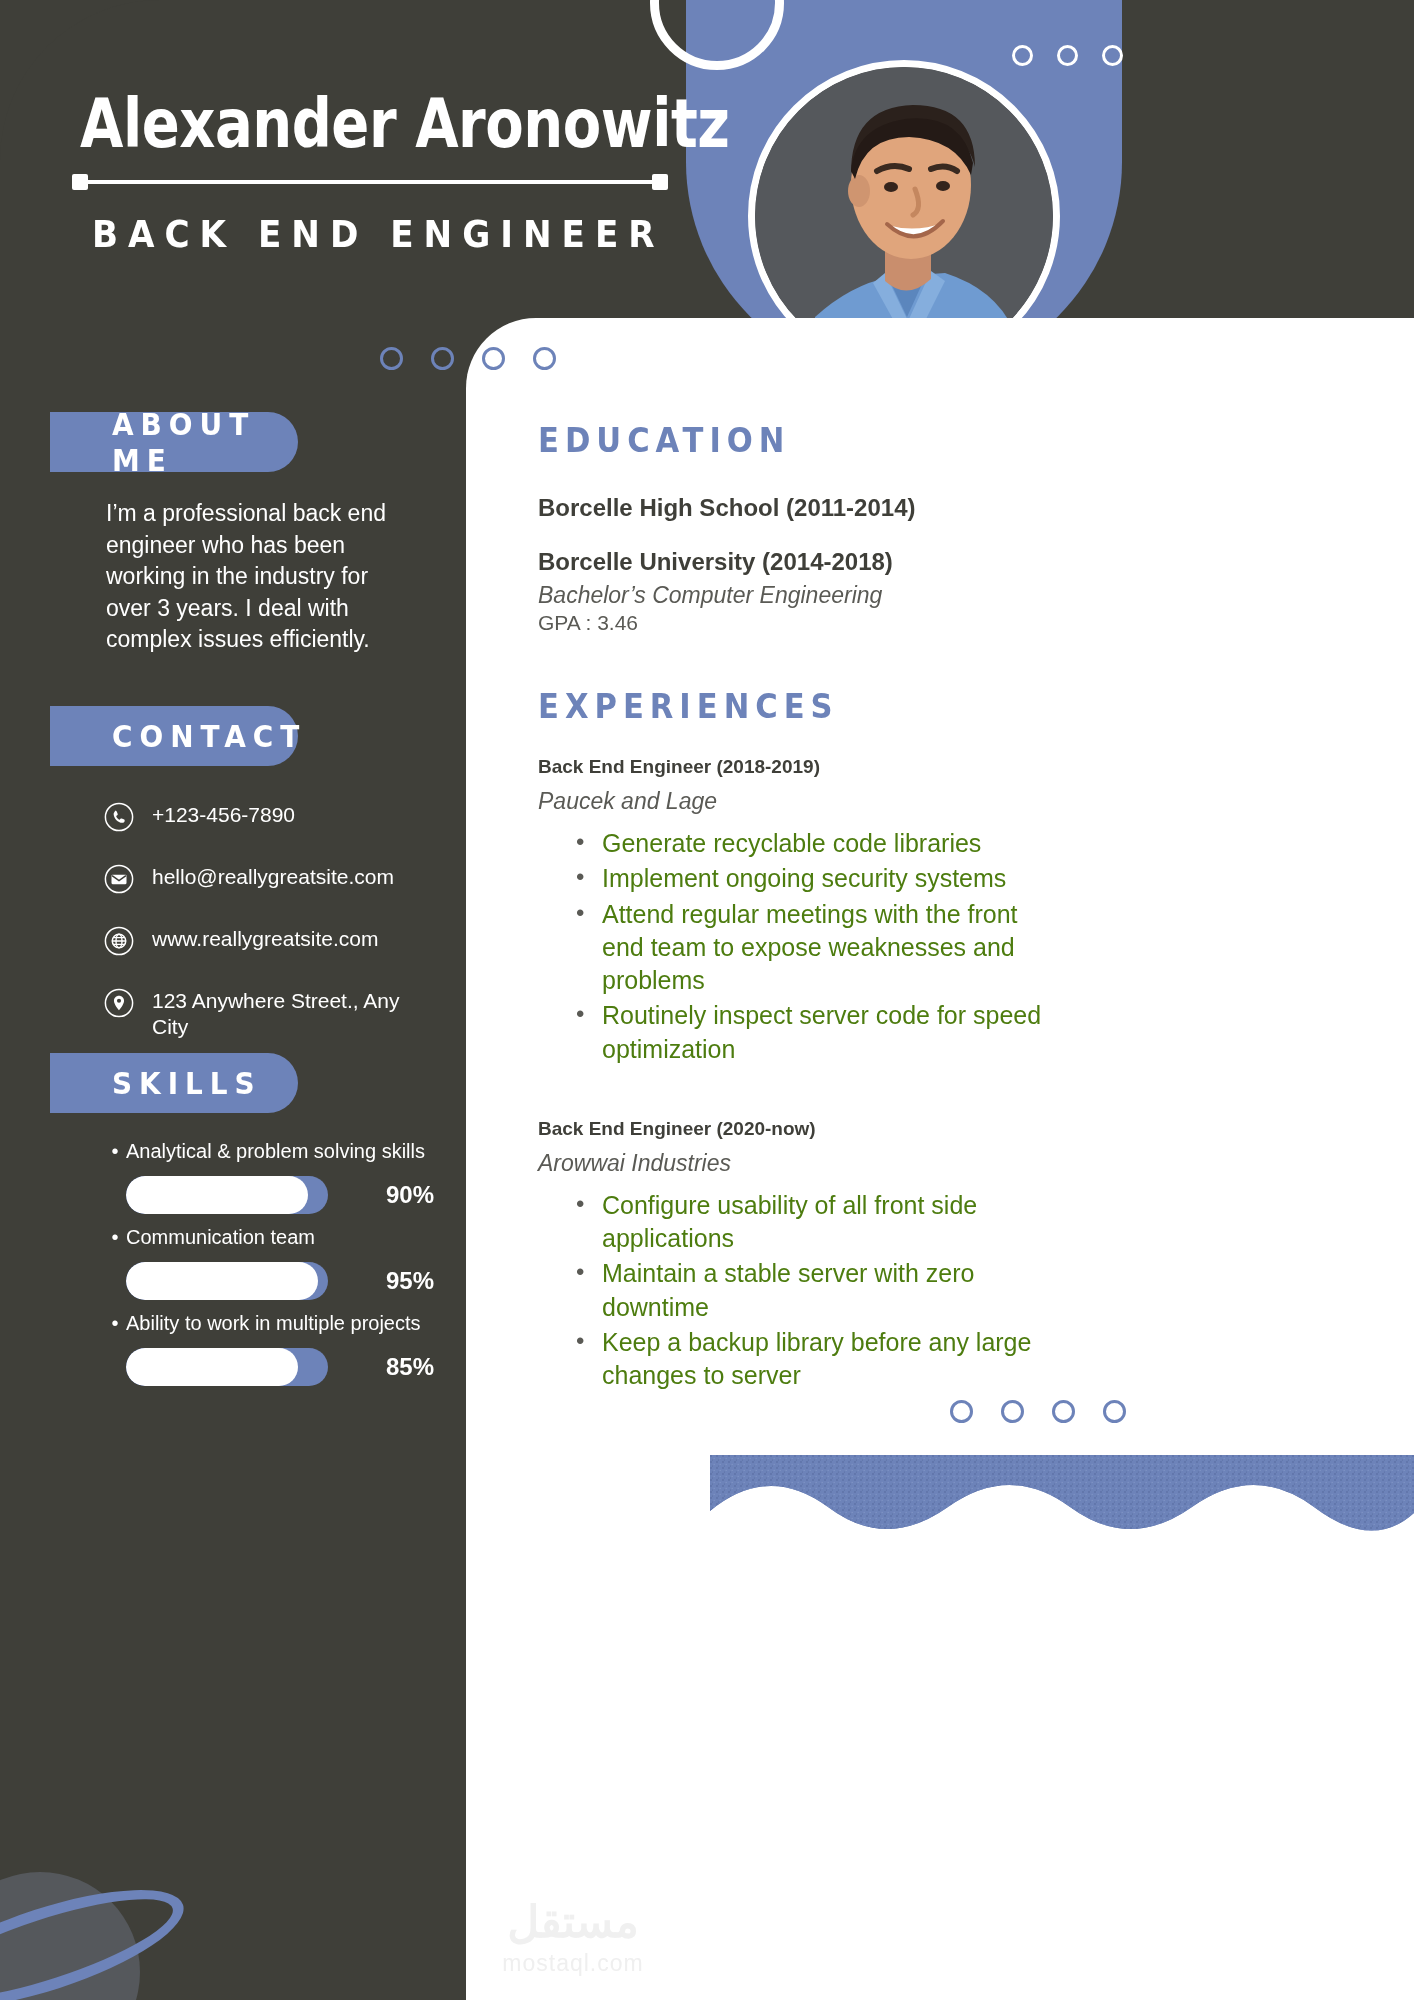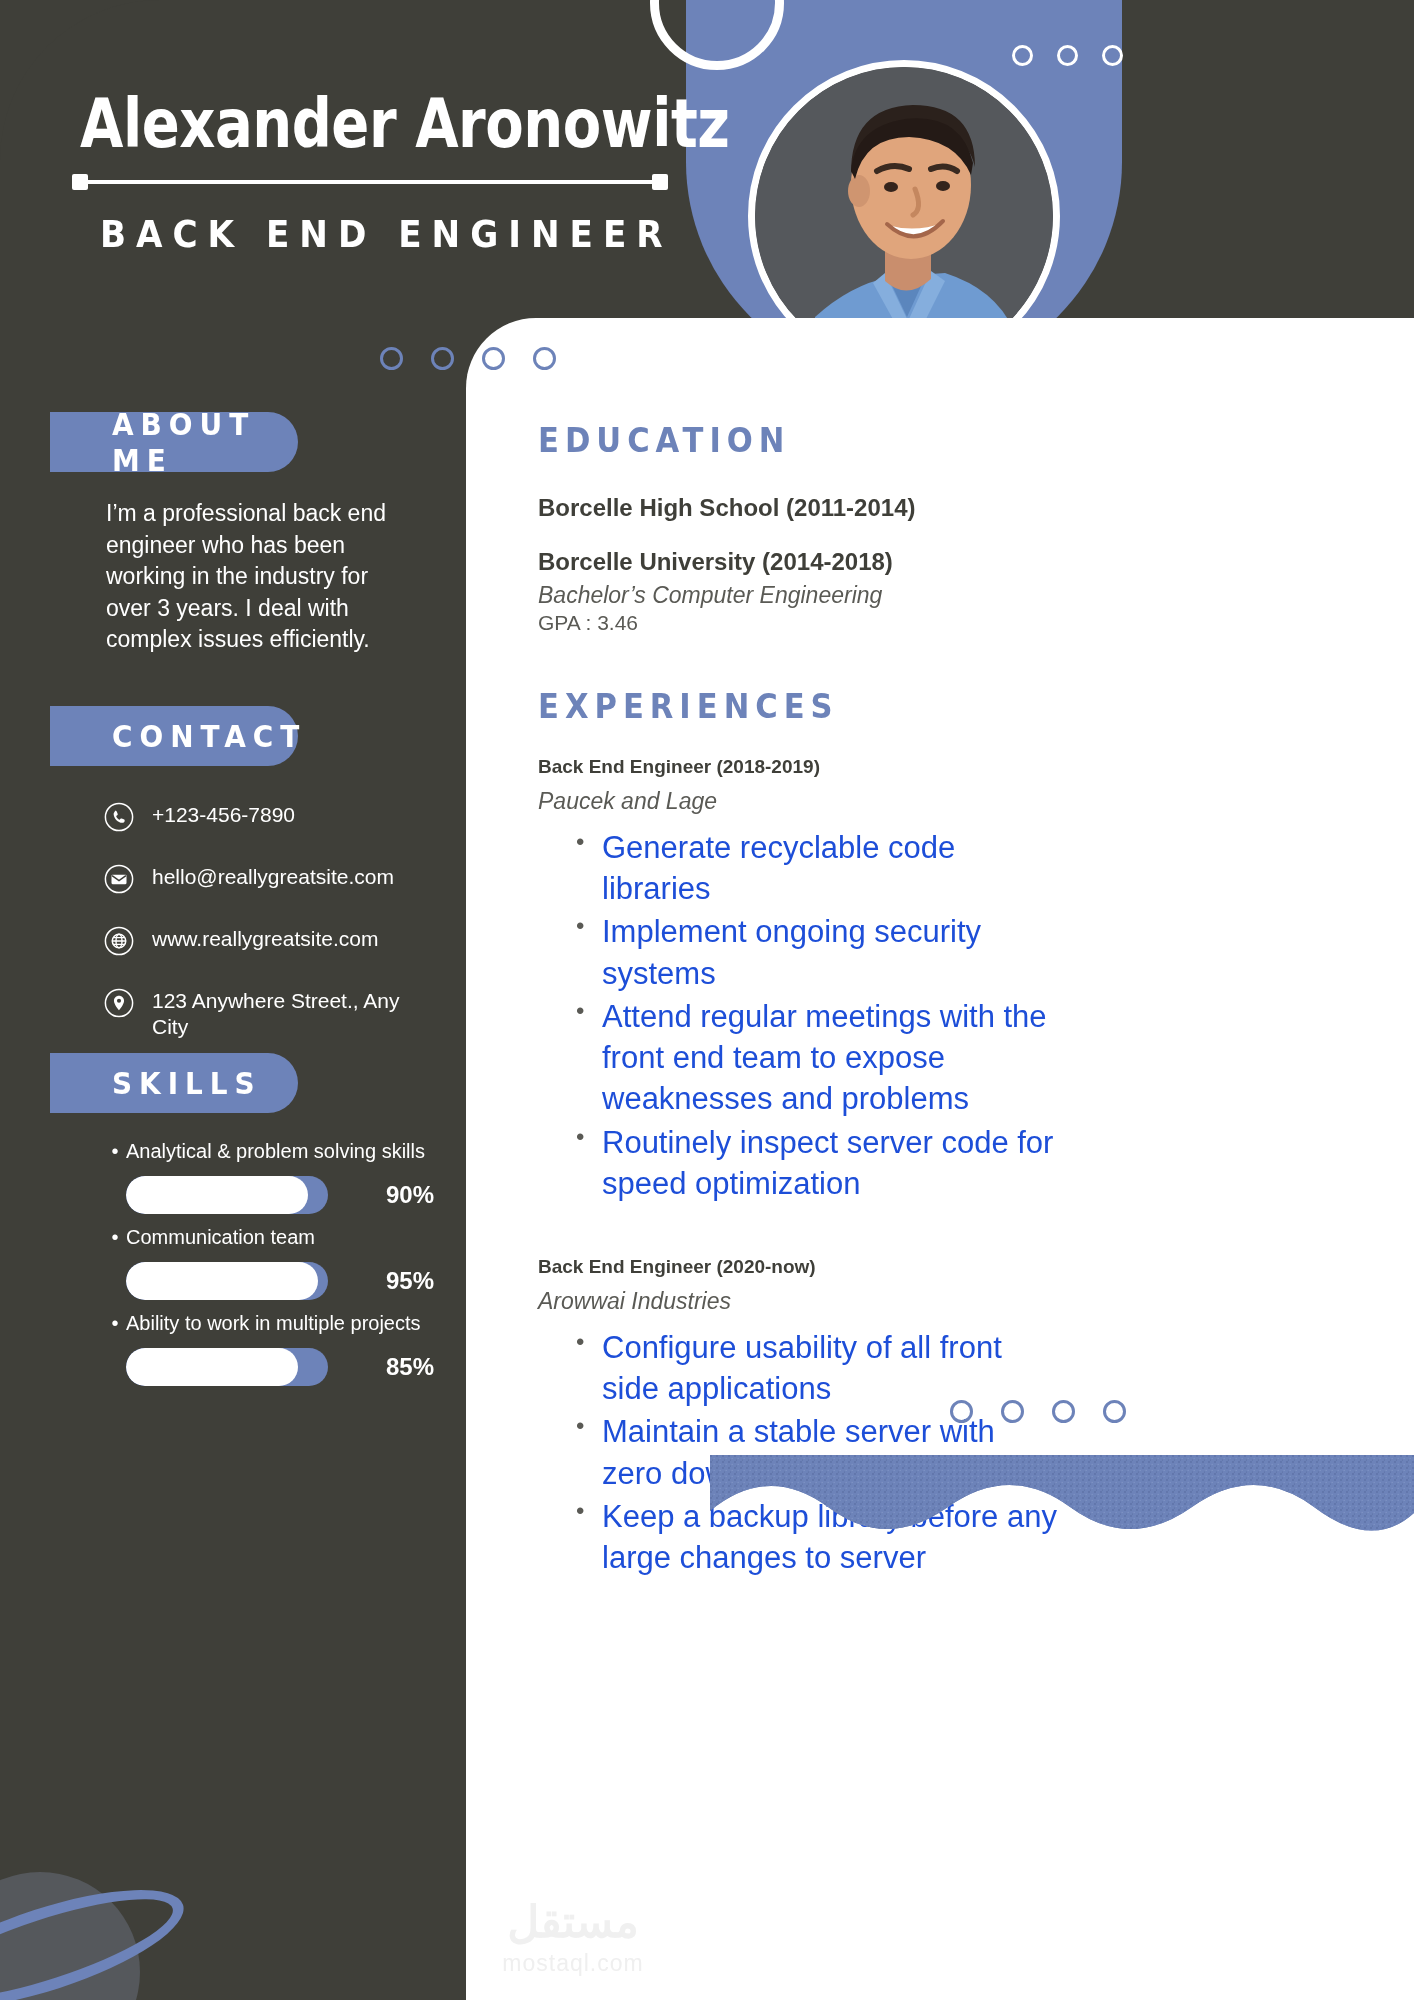--- a/index.html
+++ b/index.html
@@ -59,21 +59,21 @@
     font-weight:bold; font-size:67px; color:#ffffff;
     letter-spacing:-0.5px; white-space:nowrap;
     transform:scaleX(0.93); transform-origin:left center;
   }
   .rule-wrap { position:absolute; left:72px; top:174px; width:596px; height:16px; }
   .rule-line { position:absolute; left:0; top:6px; width:596px; height:4px; background:#ffffff; }
   .rule-cap { position:absolute; top:0; width:16px; height:16px; background:#ffffff; border-radius:2px; }
   .rule-cap.l { left:0; }
   .rule-cap.r { right:0; }
   .role {
-    position:absolute; left:100px; top:212px;
+    position:absolute; left:92px; top:212px;
     font-family:"DejaVu Sans Condensed","Liberation Sans Narrow","Liberation Sans",sans-serif;
     font-weight:bold; font-size:38px; color:#ffffff; letter-spacing:10px;
   }
 
   
   .white-panel {
     position:absolute; left:466px; top:318px; width:948px; height:1682px;
     background:#ffffff; border-top-left-radius:70px;
   }
   
@@ -141,21 +141,21 @@
   .h-ital { font-size:23px; font-style:italic; color:#5a5a55; margin-bottom:2px; }
   .h-plain { font-size:21px; color:#5a5a55; }
   .gap-l { margin-top:26px; }
 
   .exp-wrap { position:absolute; left:538px; top:686px; width:520px; }
   .exp-entry { margin-top:30px; }
   .exp-role { font-size:19px; font-weight:bold; color:#3f3f39; margin-bottom:10px; }
   .exp-co { font-size:23px; font-style:italic; color:#5a5a55; margin-bottom:12px; }
   .exp-ul { list-style:none; margin-left:38px; }
   .exp-ul li {
-    font-size:31px; color:#1d4ed8; line-height:1.33; margin-bottom:2px;
+    font-size:25px; color:#4d7c0f; line-height:1.33; margin-bottom:2px;
     position:relative; padding-left:26px;
   }
   .exp-ul li::before {
     content:"•"; position:absolute; left:0; top:-1px; font-size:24px; color:#5a5a55;
   }
 
   
   .dots-bottom { position:absolute; left:950px; top:1400px; display:flex; gap:28px; }
   .wave-box { position:absolute; left:710px; top:1455px; width:704px; height:120px; overflow:hidden; }
   .planet {

